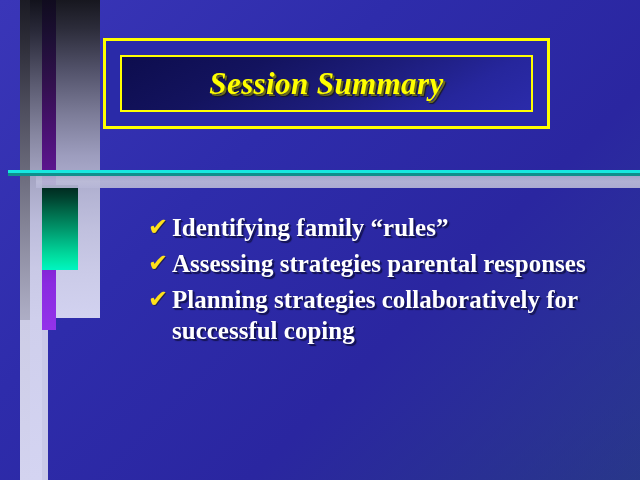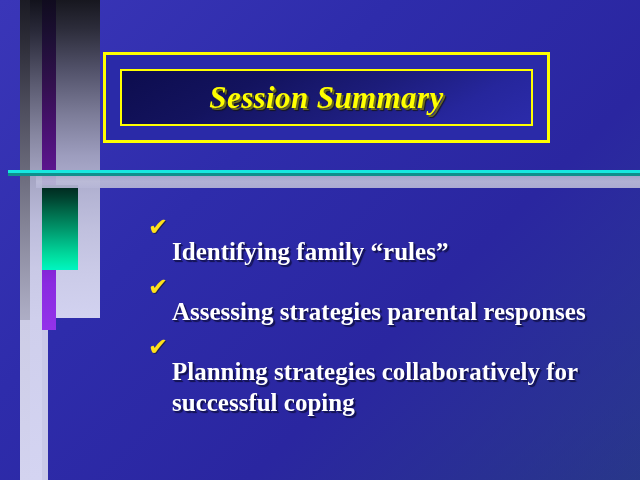--- a/index.html
+++ b/index.html
@@ -89,21 +89,21 @@
   }
   #rule-teal {
     position: absolute;
     left: 8px; top: 173px; width: 632px; height: 3px;
     background: #0f8f8c;
   }
 
   
   #title-box {
     position: absolute;
-    left: 103px; top: 52px; width: 447px; height: 91px;
+    left: 103px; top: 38px; width: 447px; height: 91px;
     box-sizing: border-box;
     border: 3px solid #ffff00;
     background: #2a2aa8;
     padding: 14px;
   }
   #title-inner {
     width: 100%; height: 100%;
     box-sizing: border-box;
     border: 2px solid #ffff00;
     background:
@@ -147,21 +147,20 @@
   .bullet-text {
     flex: 1 1 auto;
     font-family: "Liberation Serif", "DejaVu Serif", serif;
     font-weight: bold;
     font-size: 25px;
     line-height: 31px;
     color: #ffffff;
     text-shadow:
       1px 1px 0 #151560,
       2px 2px 1px rgba(8,8,40,.7);
-    margin-top: 24px;
   }
 </style>
 </head>
 <body>
 
 <div id="slide">
 
   <div class="bar" id="bar-slate"></div>
   <div class="bar" id="bar-lavender-left"></div>
   <div class="bar" id="bar-purple"></div>

